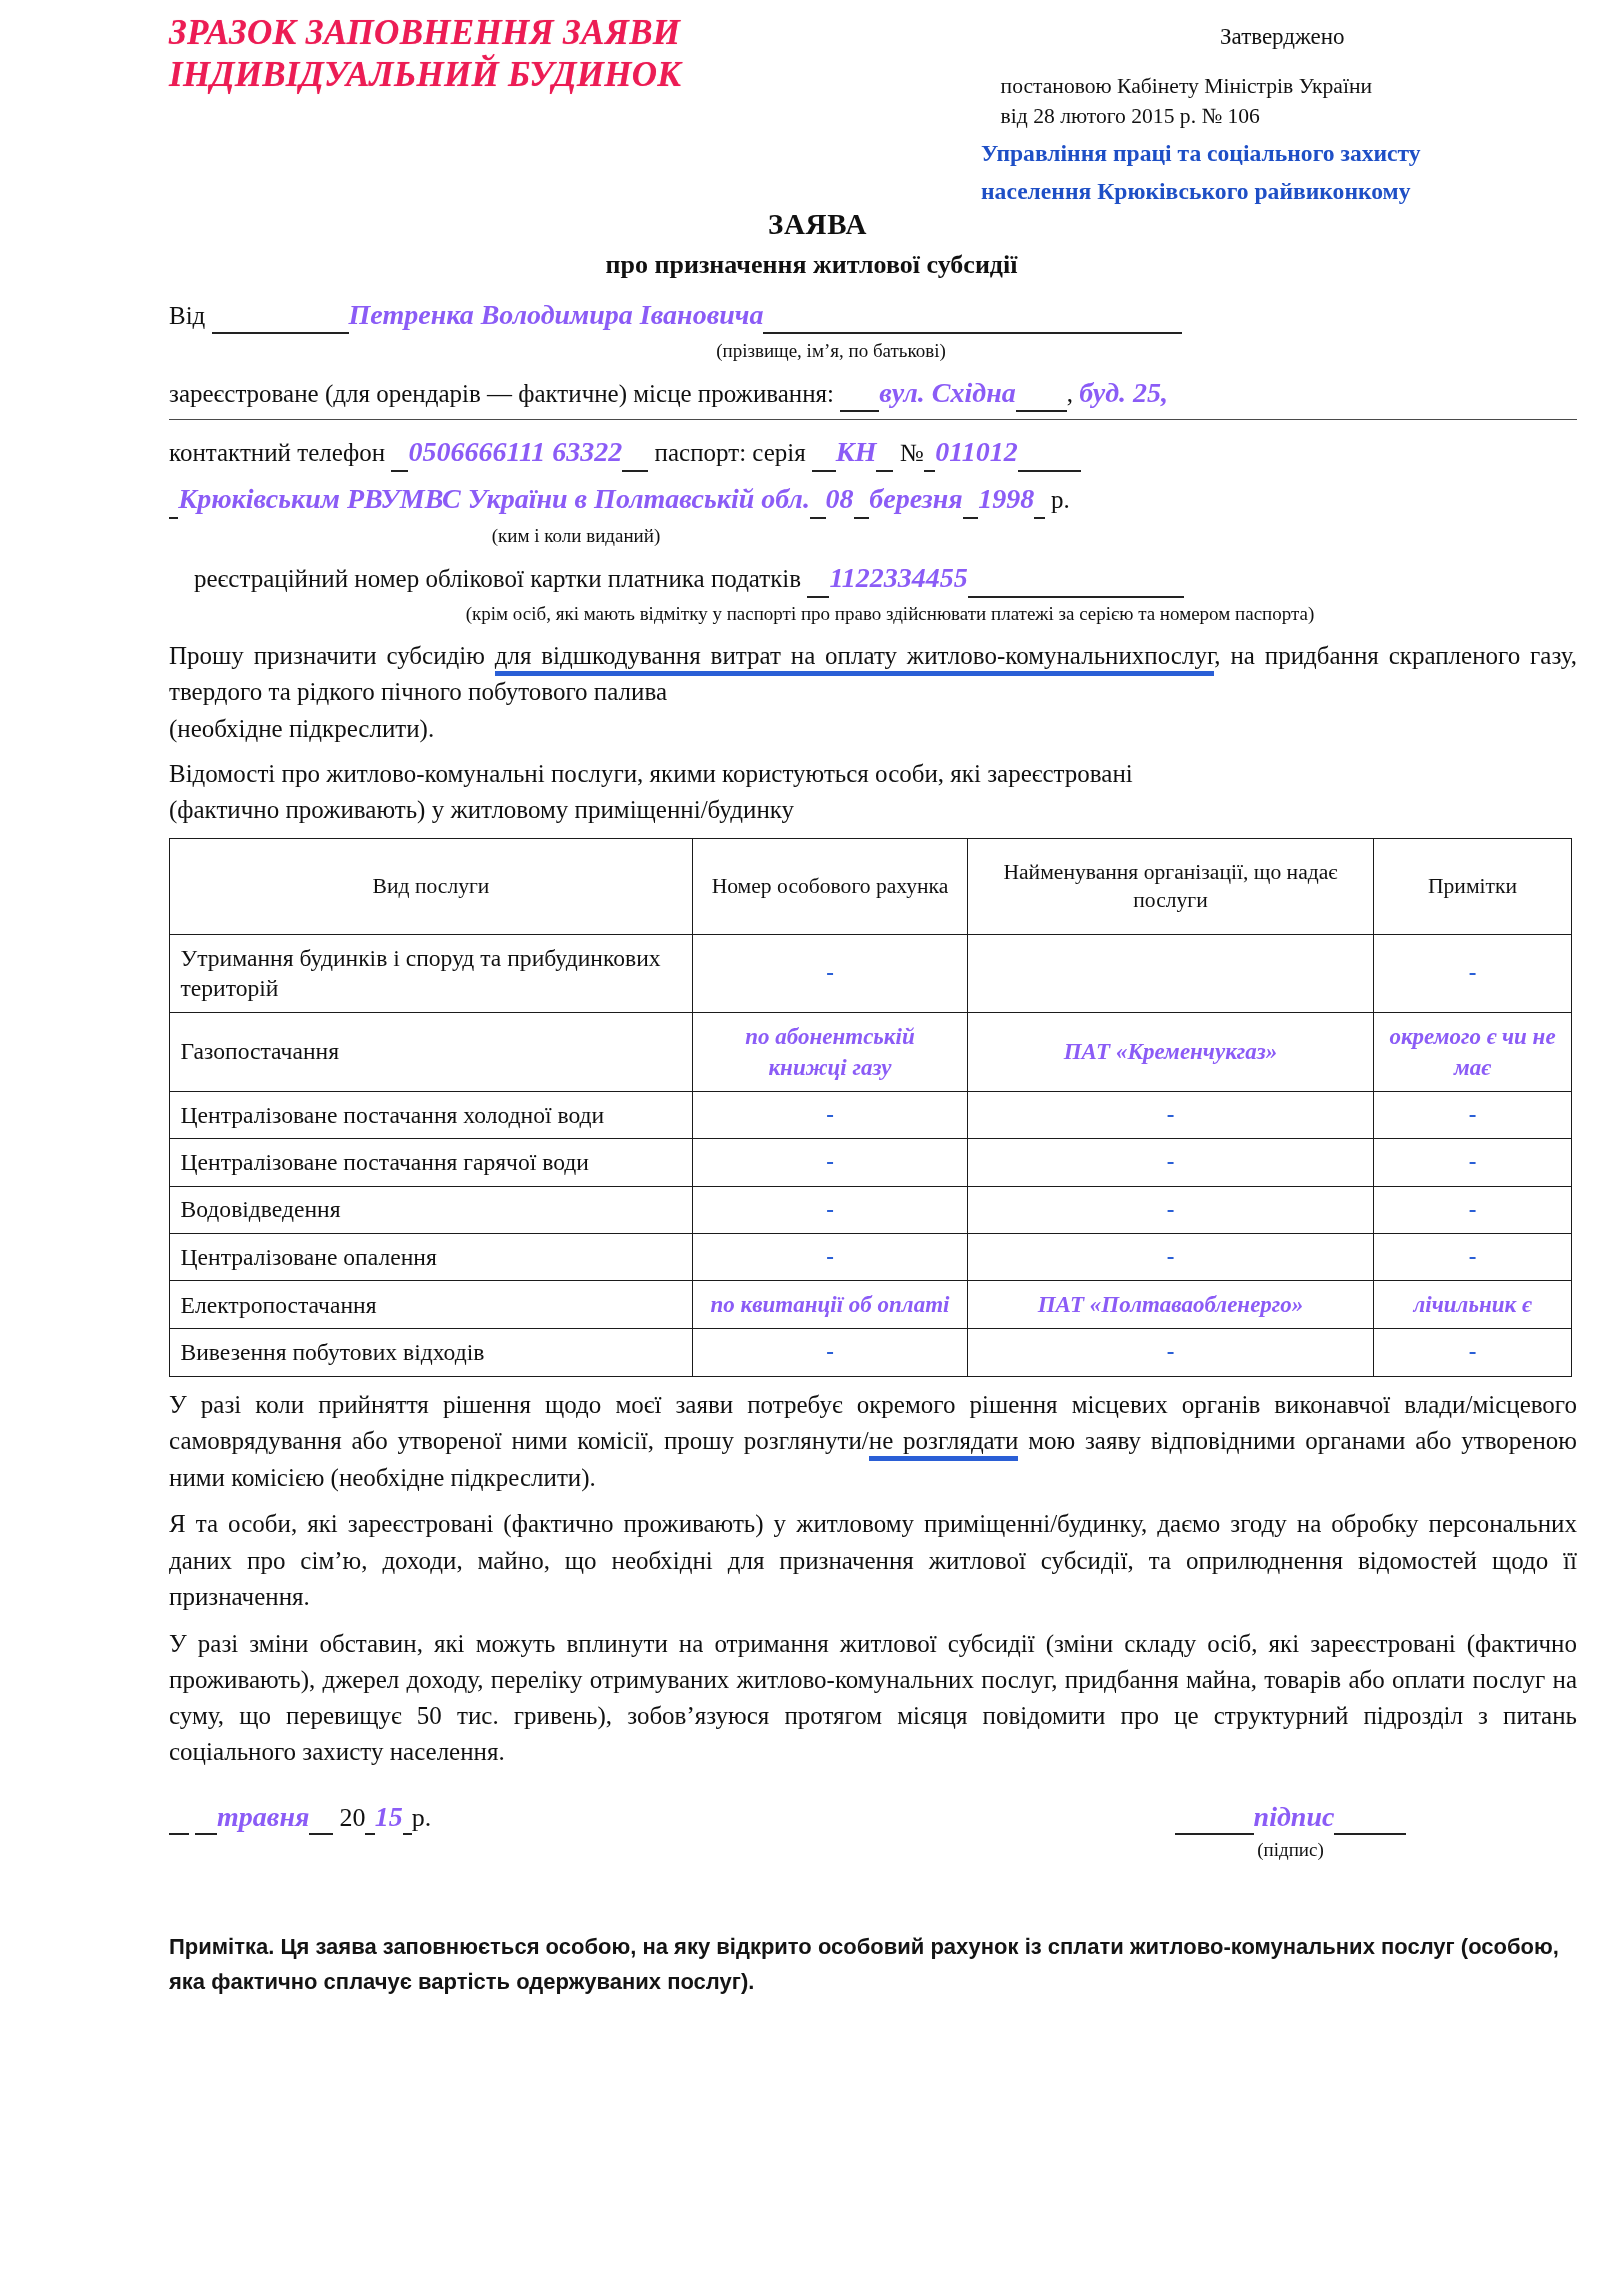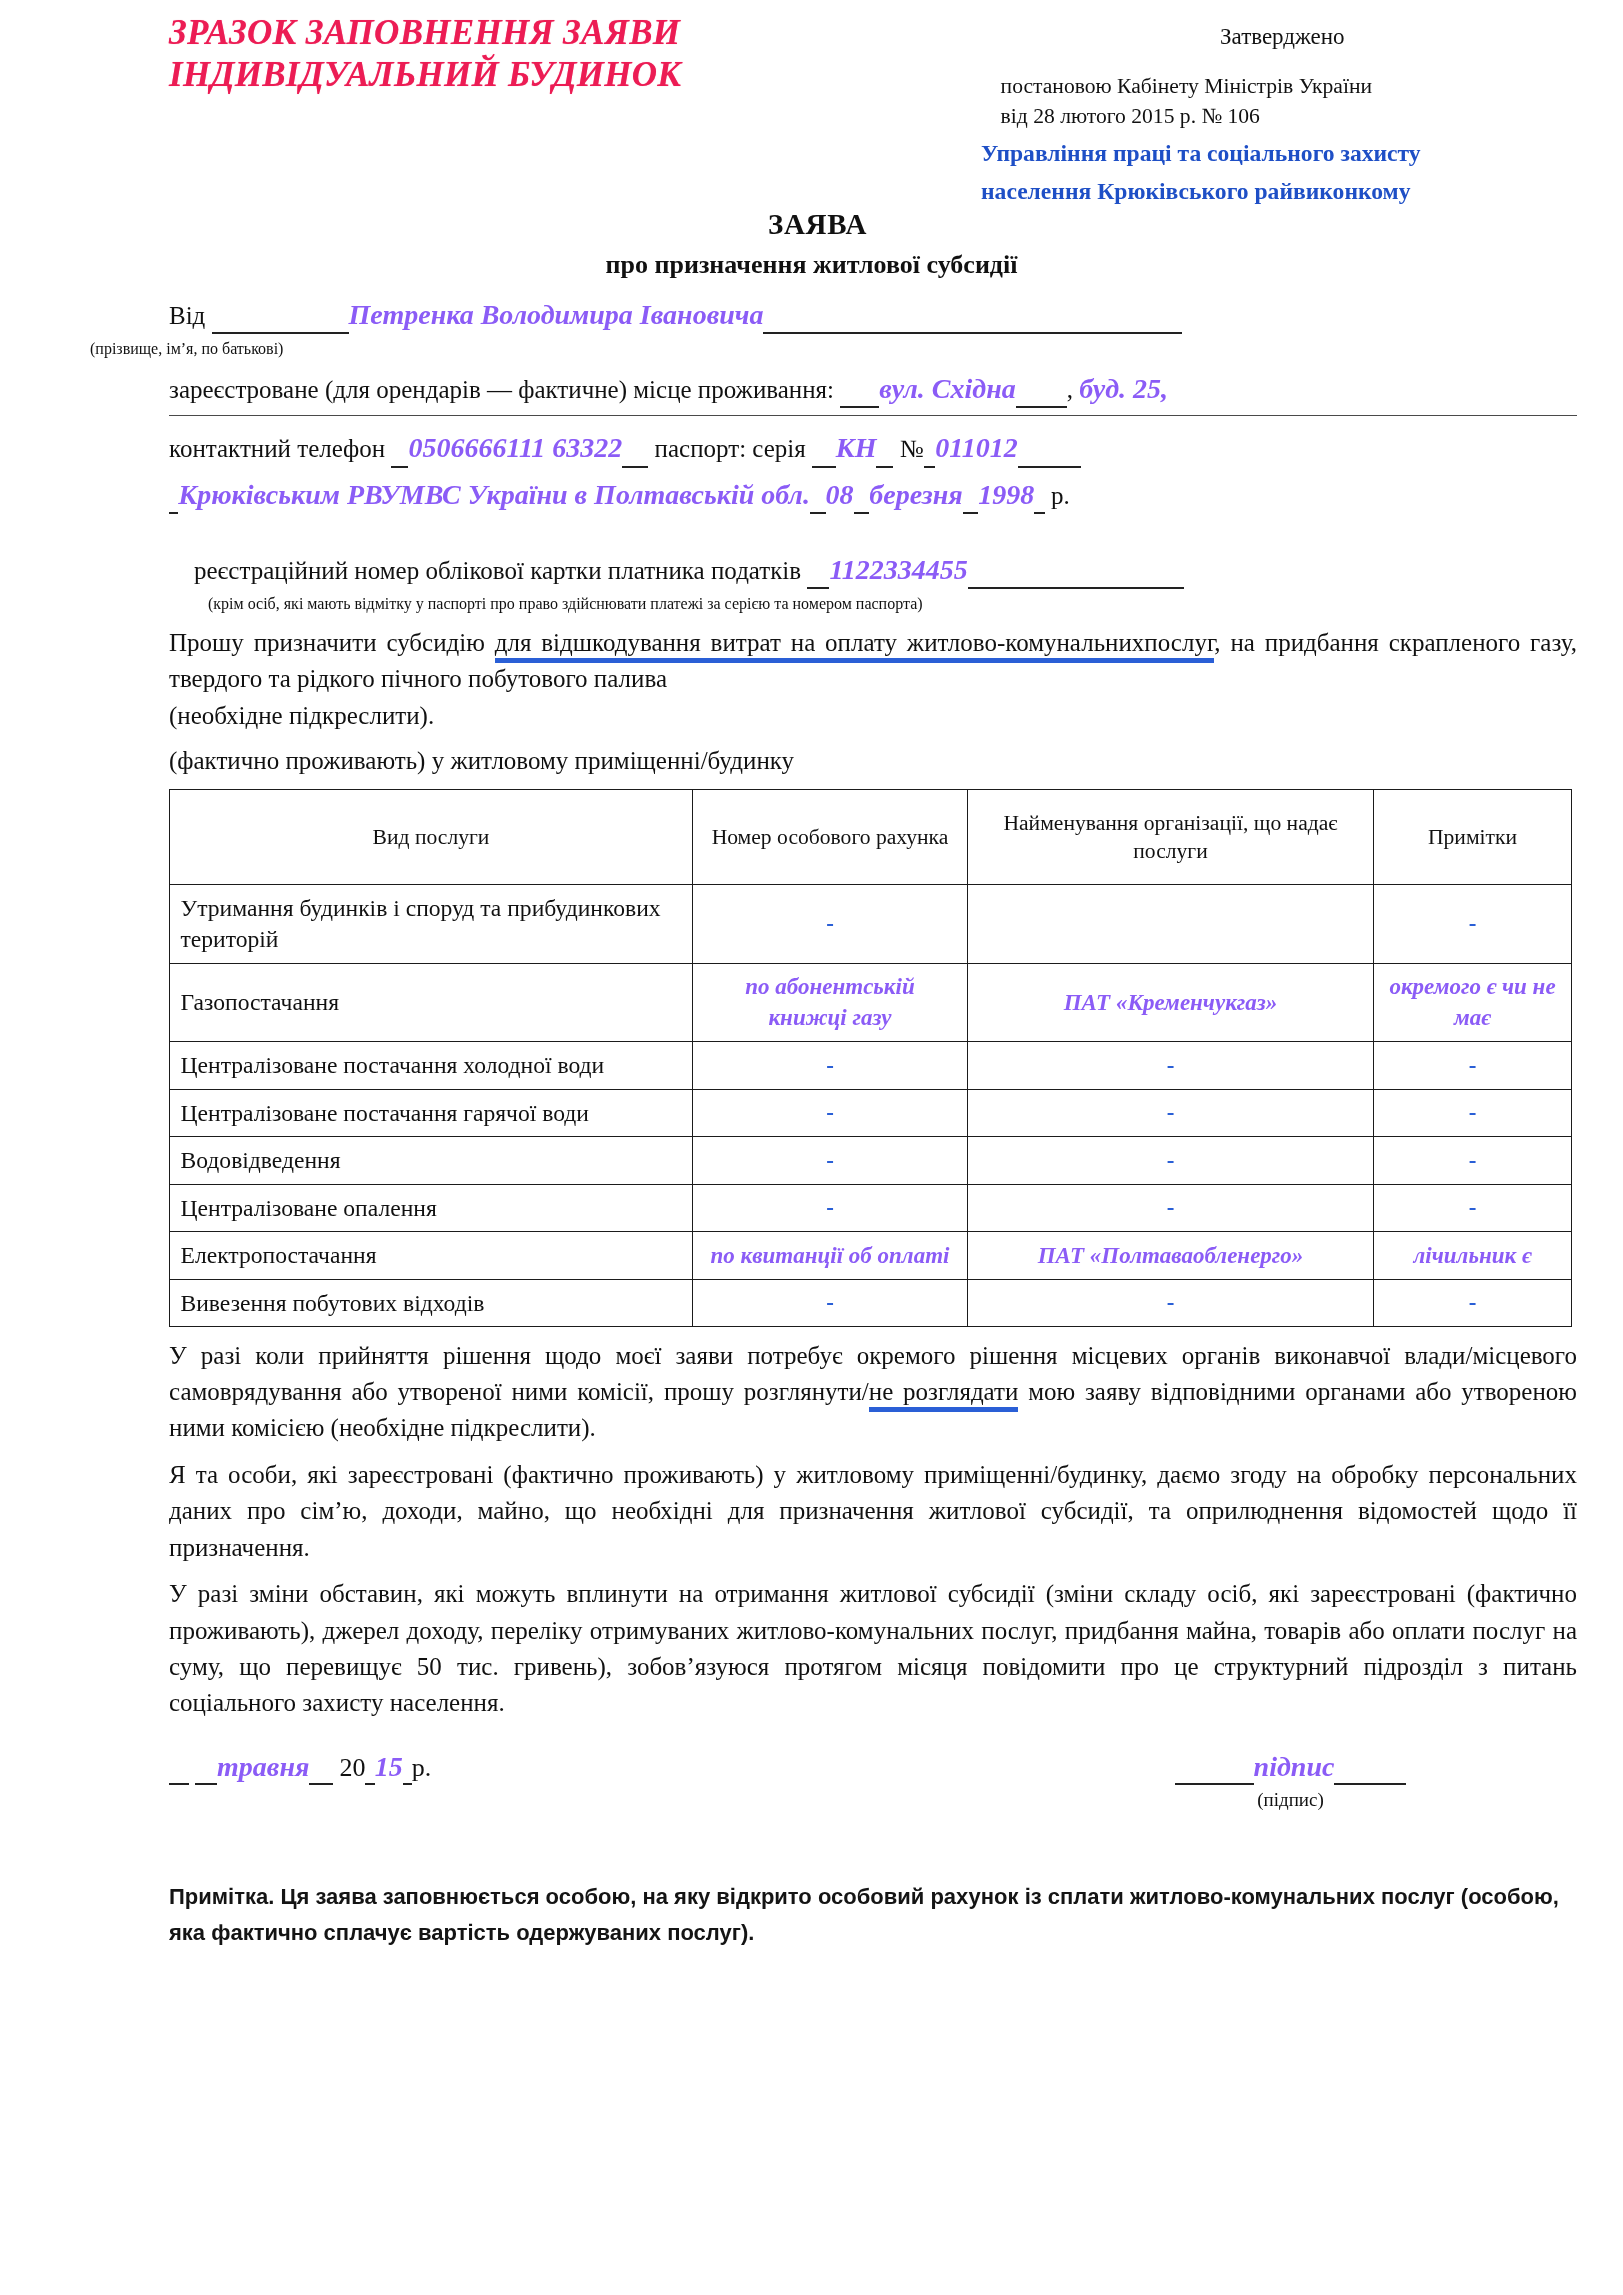--- a/index.html
+++ b/index.html
@@ -94,22 +94,22 @@
     line-height: 1.44;
   }
 
   .fld-row {
     position: relative;
     font-size: 25px;
     line-height: 1.3;
     margin-bottom: 2.6px;
   }
   .caption {
-    text-align: left;
-    font-size: 16px;
+    text-align: center;
+    font-size: 19px;
     margin: 1.3px 0 10.5px 0;
   }
 
   
   .ink {
     color: #8b5cf6;
     font-style: italic;
     font-weight: bold;
     font-family: "Liberation Serif", serif;
   }
@@ -261,20 +261,21 @@
     <div class="caption" style="margin-left:39px; margin-top:2.6px;">(крім осіб, які мають відмітку у паспорті про право здійснювати платежі за серією та номером паспорта)</div>
   </div>
 
   <div class="para" style="margin-top:3.9px;">
     <span>Прошу призначити субсидію</span>
     <span class="blue-ul">для відшкодування витрат на оплату житлово-комунальних</span><span class="blue-ul">послуг</span><span>, на придбання скрапленого газу, твердого та рідкого пічного побутового палива</span>
     <div>(необхідне підкреслити).</div>
   </div>
 
   <div class="para" style="margin-top:9.2px;">
+    <div>Відомості про житлово-комунальні послуги, якими користуються особи, які зареєстровані</div>
     <div>(фактично проживають) у житловому приміщенні/будинку</div>
   </div>
 
   <table class="svc">
     <colgroup>
       <col class="col-1">
         <col class="col-2">
         <col class="col-3">
         <col class="col-4">
     </colgroup>

